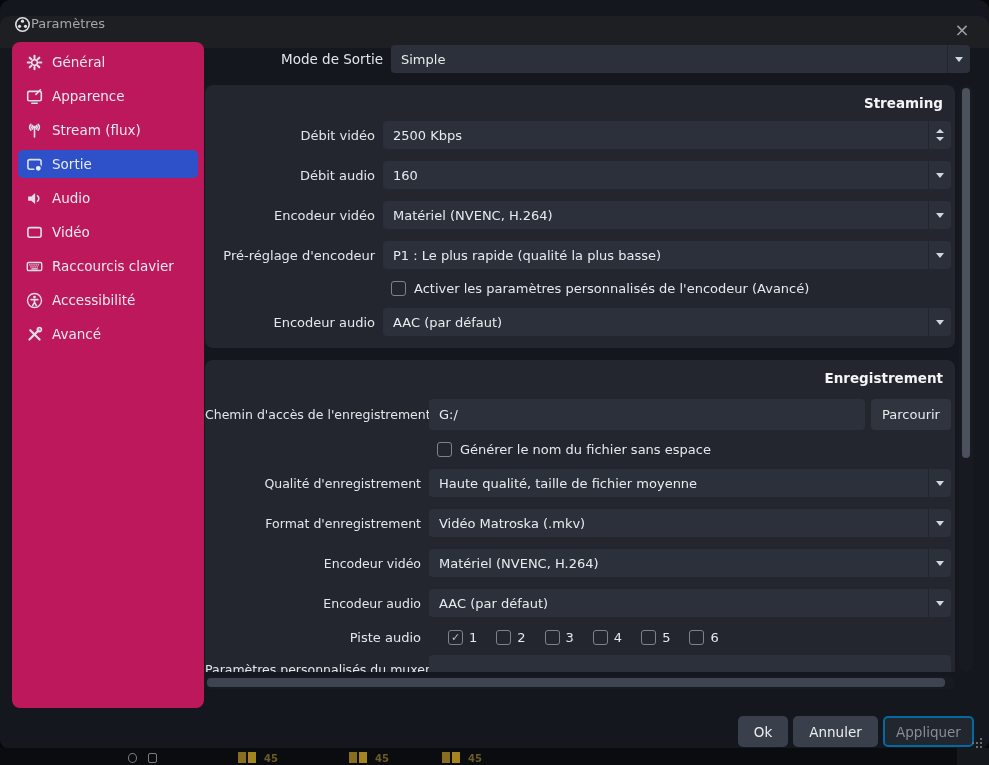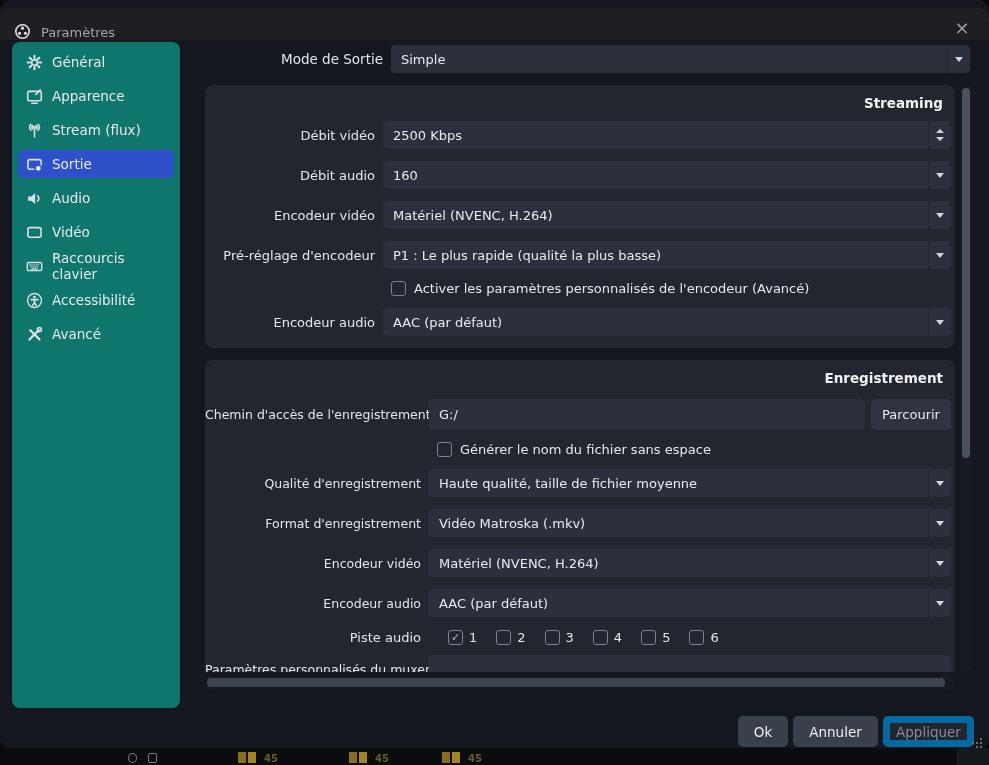--- a/index.html
+++ b/index.html
@@ -3,31 +3,31 @@
 <meta charset="utf-8">
 <style>
   * { margin:0; padding:0; box-sizing:border-box; }
   body { background:#000; font-family:"DejaVu Sans","Liberation Sans",sans-serif; }
   .app { position:relative; width:989px; height:765px; background:#07080b; overflow:hidden; }
 
   
   .dialog { position:absolute; left:0; top:0; width:989px; height:748px;
             background:#14171e; border-radius:10px 10px 8px 8px; overflow:hidden; }
 
-  .titlebar { position:absolute; left:0; top:8px; width:100%; height:32px; background:#1e1f23;
-              display:flex; align-items:flex-end; padding:0 14px; gap:10px;
+  .titlebar { position:absolute; left:0; top:16px; width:100%; height:32px; background:#1e1f23;
+              display:flex; align-items:flex-start; padding:0 14px; 
               border-radius:10px 10px 0 0; }
   .titlebar .title { color:#a3a7ac; font-size:13px; }
   .close-btn { margin-left:auto; width:26px; height:26px; display:flex; align-items:center;
                justify-content:center; color:#9ba0a6; font-size:18px; cursor:default; }
   .close-btn::after { content:"\00D7"; }
 
   
-  .sidebar { position:absolute; left:12px; top:42px; width:168px; height:666px;
-             background:#0f766e; border-radius:8px; padding:6px; }
+  .sidebar { position:absolute; left:12px; top:42px; width:192px; height:666px;
+             background:#be185d; border-radius:8px; padding:6px; }
   .side-item { display:flex; align-items:center; gap:9px; height:28px; margin-bottom:6px;
                padding:0 8px; border-radius:5px; color:#e8eaee; font-size:13.5px; }
   .side-item.selected { background:#2e51c9; }
   .side-icon { width:17px; height:17px; flex:none; display:flex; }
   .side-icon svg { width:17px; height:17px; }
   .icn { stroke:#dde1e7; fill:none; stroke-width:1.5; stroke-linecap:round; stroke-linejoin:round; }
   .icn-fill { fill:#dde1e7; stroke:none; }
 
   
   .mode-label { position:absolute; left:200px; top:45px; width:183px; height:28px;
@@ -85,21 +85,21 @@
   .vthumb { position:absolute; left:3px; top:3px; width:8px; height:370px; background:#4b515d; border-radius:4px; }
   .hscroll { position:absolute; left:205px; top:676px; width:750px; height:13px;
              background:#171a20; border-radius:6px; }
   .hthumb { position:absolute; left:2px; top:2px; width:738px; height:9px; background:#3e4450; border-radius:4px; }
 
   
   .btn { position:absolute; top:716px; height:31px; border-radius:5px; font-size:13.5px;
          display:flex; align-items:center; justify-content:center;text-align:right; }
   .btn-ok { left:738px; width:50px; background:#3a404b; color:#eceef1; }
   .btn-cancel { left:793px; width:85px; background:#3a404b; color:#eceef1; }
-  .btn-apply { left:883px; width:91px; background:#22262e; border:7px solid #0369a1; color:#878d98; }
+  .btn-apply { left:883px; width:91px; background:#22262e; border:2px solid #0369a1; color:#878d98; }
   .grip { position:absolute; left:972px; top:742px; width:2px; height:2px; background:#6a6f77;
           box-shadow:4px 0 #6a6f77, 8px 0 #6a6f77, 4px 4px #6a6f77, 8px 4px #6a6f77, 8px -4px #6a6f77; }
 
   
   .behind { position:absolute; left:0; top:748px; width:989px; height:17px; background:#0a0c10; }
   .b-icon { position:absolute; top:5px; width:9px; height:10px; border:1.2px solid #8d9198;
             border-radius:2px; opacity:.85; }
   .meter { position:absolute; top:4px; display:flex; gap:2px; align-items:flex-end; }
   .meter i { display:block; width:8px; height:11px; }
   .meter i:first-child { background:#8a6e20; }

